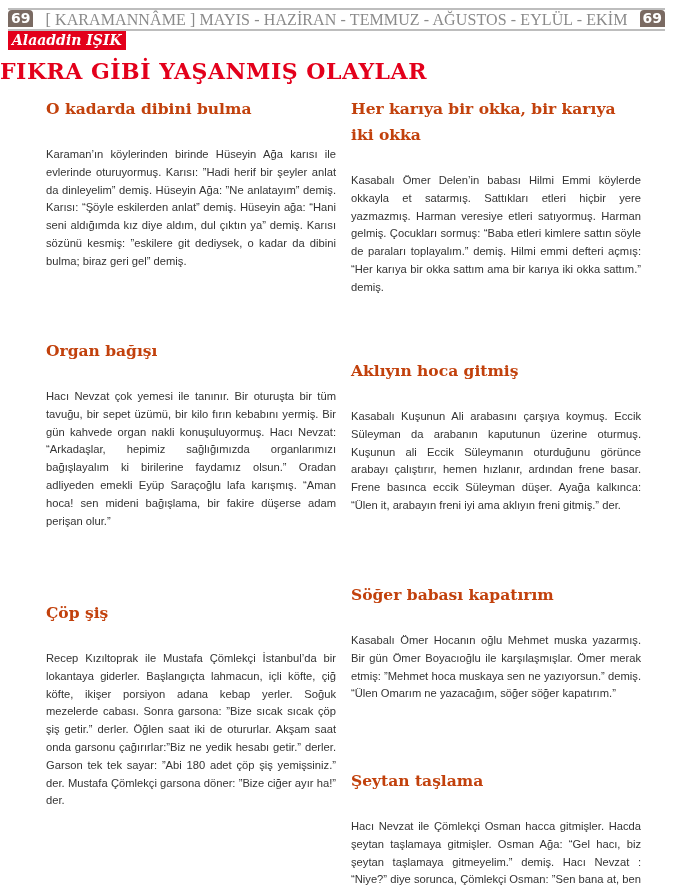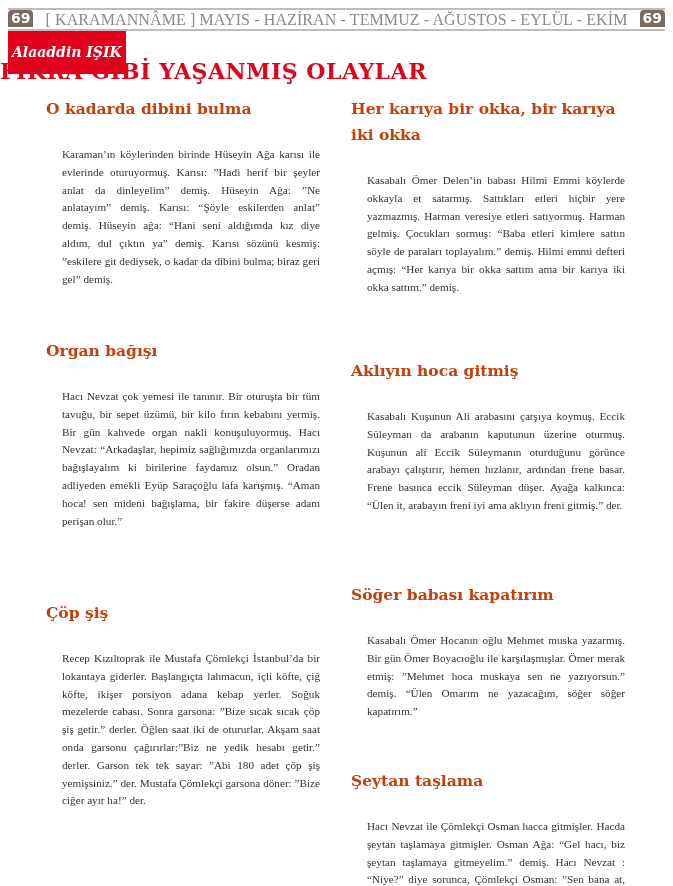--- a/index.html
+++ b/index.html
@@ -18,39 +18,39 @@
     border-radius: 4px 4px 0 0; box-sizing: border-box;
   }
   .page-num.left { left: 8px; }
   .page-num.right { right: 8px; }
   .running-head {
     position: absolute; top: 11px; left: 0; width: 673px; text-align: center;
     font-family: "Liberation Serif", serif; font-size: 16px; color: #8a8a8a;
     letter-spacing: 0.1px;
   }
   .author {
-    position: absolute; left: 8px; top: 31px; height: 19px; padding: 12px 4px;
+    position: absolute; left: 8px; top: 31px; height: 19px; padding: 0 4px;
     background: #e3001b; color: #fff; font-family: "DejaVu Serif", serif;
     font-style: italic; font-weight: bold; font-size: 14px; line-height: 19px;
   }
   .title {
     position: absolute; left: 0; top: 58px; width: 673px; text-align: left;
     font-family: "DejaVu Serif", serif; font-weight: bold; font-size: 22px;
     color: #e3001b; letter-spacing: 0.5px;
   }
   .col { position: absolute; top: 96px; width: 290px; }
   .col.left { left: 46px; }
   .col.right { left: 351px; }
   .story { margin-bottom: 20px; }
   .story h2 {
     margin: 0 0 24px 0; font-family: "DejaVu Serif", serif; font-weight: bold;
     font-size: 15.5px; line-height: 26px; color: #c2410c;
   }
   .story p {
-    margin: 16px; font-family: Liberation Serif, serif; font-size: 11.2px;
+    margin: 0; font-family: Liberation Sans, sans-serif; font-size: 11.2px;
     line-height: 17.8px; text-align: justify; color: #333;
   }
   .col.left .story:nth-child(1) { height: 222px; }
   .col.left .story:nth-child(2) { height: 242px; }
   .col.right .story:nth-child(1) { height: 242px; }
   .col.right .story:nth-child(2) { height: 204px; }
   .col.right .story:nth-child(3) { height: 166px; }
 </style>
 </head>
 <body>

